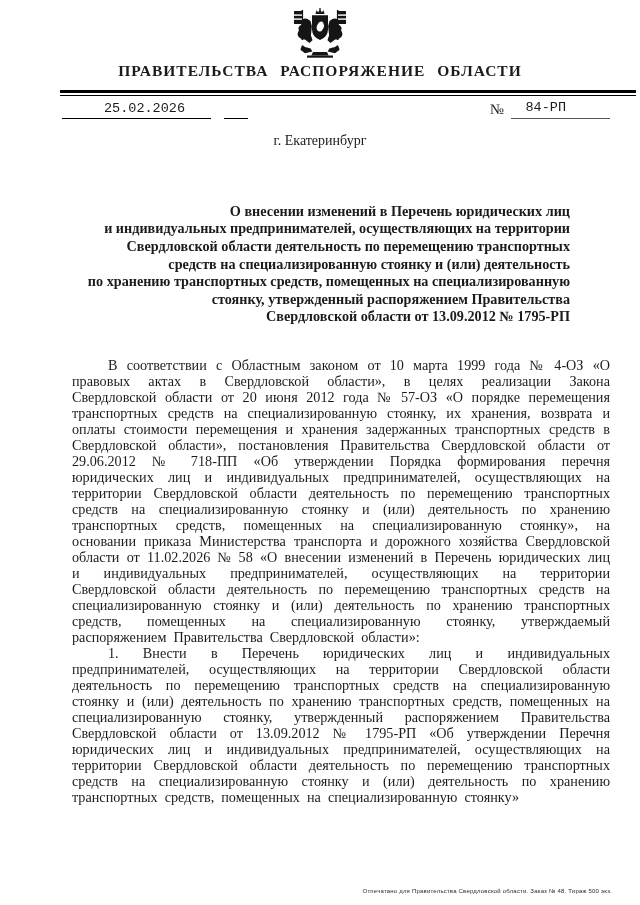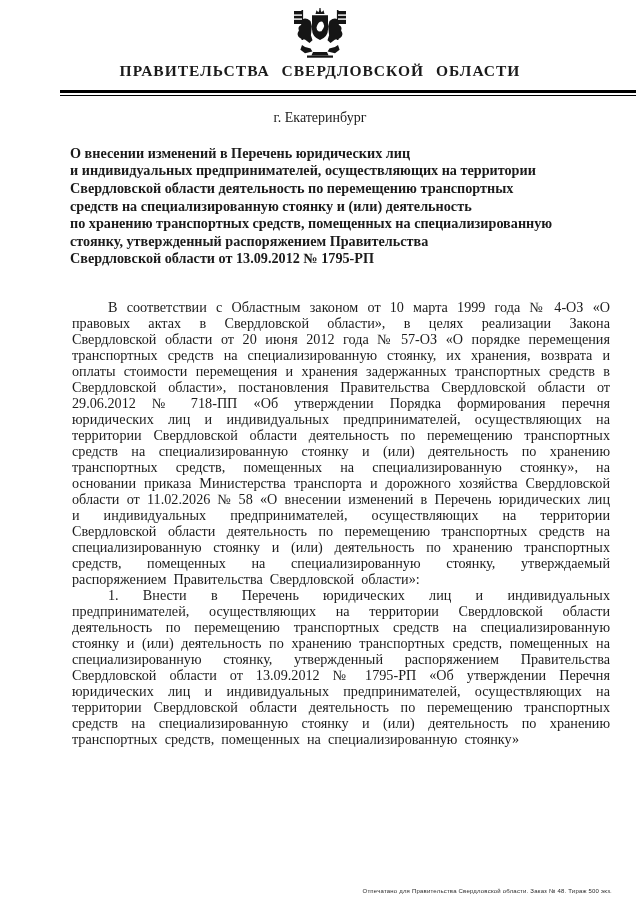--- a/index.html
+++ b/index.html
@@ -61,22 +61,22 @@
     margin-left: 8px;
   }
   .city {
     text-align: center;
     font-size: 14px;
     margin-top: 14px;
   }
 
   
   .doc-title {
-    margin: 19px 70px 0 70px;
-    text-align: left;
+    margin: 54px 70px 0 70px;
+    text-align: right;
     font-weight: bold;
     font-size: 14.2px;
     line-height: 17.6px;
     white-space: pre-line;
   }
 
   
   .body-text {
     margin: 31px 30px 0 72px;
     font-size: 14.2px;
@@ -132,25 +132,35 @@
 
           <rect x="5" y="6.4" width="8" height="1.4" fill="#ffffff"></rect>
           <rect x="5" y="10.4" width="8" height="1.4" fill="#ffffff"></rect>
           <rect x="49" y="6.4" width="8" height="1.4" fill="#ffffff"></rect>
           <rect x="49" y="10.4" width="8" height="1.4" fill="#ffffff"></rect>
         </g>
       </svg>
     </span>
   </div>
 
-  <div class="org-name">ПРАВИТЕЛЬСТВА СВЕРДЛОВСКОЙ ОБЛАСТИ</div>
+  <div class="org-name">ПРАВИТЕЛЬСТВА РАСПОРЯЖЕНИЕ ОБЛАСТИ</div>
 
   <div class="header-rule"></div>
   <div class="header-rule-thin"></div>
 
+  <div class="meta-row">
+    <div class="date-wrap">
+      <span class="date-value">25.02.2026</span>
+      <span class="date-tail"></span>
+    </div>
+    <div class="num-wrap">
+      <span class="num-label">№</span>
+      <span class="num-value">84-РП</span>
+    </div>
+  </div>
 
   <div class="city">г. Екатеринбург</div>
 
   <div class="doc-title">О внесении изменений в Перечень юридических лиц
 и индивидуальных предпринимателей, осуществляющих на территории
 Свердловской области деятельность по перемещению транспортных
 средств на специализированную стоянку и (или) деятельность
 по хранению транспортных средств, помещенных на специализированную
 стоянку, утвержденный распоряжением Правительства
 Свердловской области от 13.09.2012 № 1795-РП</div>

